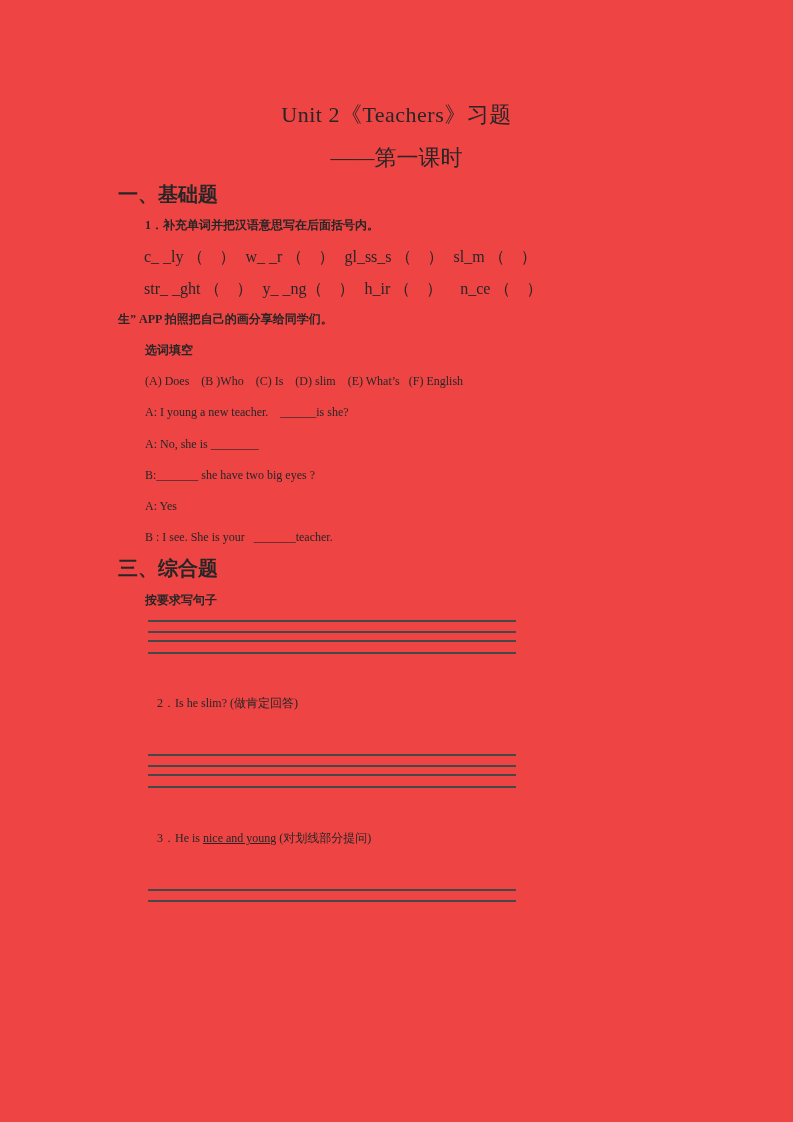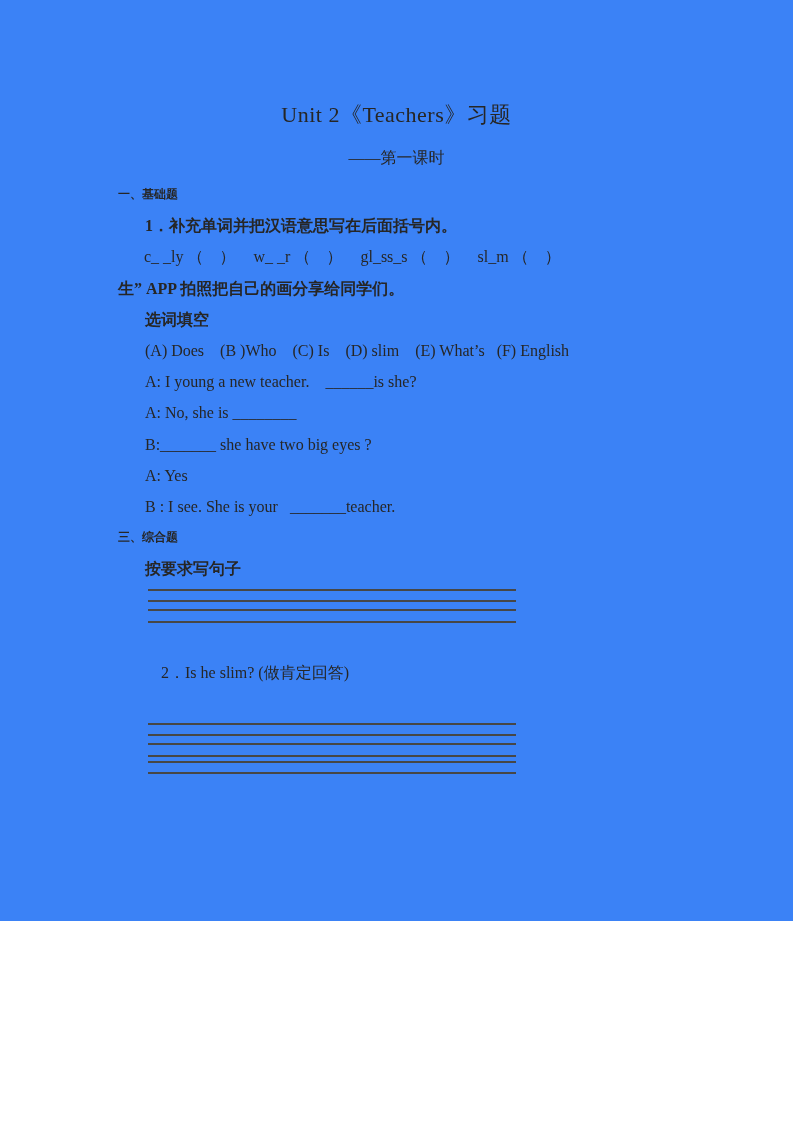--- a/index.html
+++ b/index.html
@@ -3,61 +3,61 @@
 <meta charset="utf-8">
 <style>
   html, body {
     margin: 0;
     padding: 0;
     background: #ffffff;
   }
   .page {
     position: relative;
     width: 793px;
-    height: 921px;
-    background: #3b82f6;
+    height: 1122px;
+    background: #ef4444;
     overflow: hidden;
     box-sizing: border-box;
     padding: 99px 118px 0 118px;
     font-family: "Liberation Serif", "DejaVu Serif", serif;
     color: #262626;
   }
   .title {
     margin: 0;
     text-align: center;
     font-size: 22px;
     font-weight: 400;
     line-height: 31px;
     letter-spacing: 0.5px;
   }
   .subtitle {
     margin: 12px 0 0 0;
     text-align: center;
-    font-size: 16px;
+    font-size: 22px;
     font-weight: 400;
     line-height: 31px;
   }
   .sec-heading {
-    font-size: 12px;
+    font-size: 20px;
     font-weight: 700;
     line-height: 31.2px;
     white-space: pre-wrap;
   }
   .first-heading { margin-top: 6px; }
   .para {
-    font-size: 16px;
+    font-size: 12px;
     line-height: 31.2px;
     margin: 0;
     white-space: pre-wrap;
   }
   .bold { font-weight: 700; }
   .indent { padding-left: 27px; }
   .word-row {
     display: flex;
-    gap: 18px;
+    gap: 10px;
     padding-left: 26px;
     font-size: 16px;
     line-height: 31.2px;
     white-space: pre;
   }
   .underlined { text-decoration: underline; }
   .answer-lines {
     margin: 4px 0 3px 0;
     padding-left: 30px;
   }
@@ -82,20 +82,26 @@
 
   <div class="para bold indent">1．补充单词并把汉语意思写在后面括号内。</div>
 
   <div class="word-row">
     <span>c_ _ly （　）</span>
     <span>w_ _r （　）</span>
     <span>gl_ss_s （　）</span>
     <span>sl_m （　）</span>
   </div>
 
+  <div class="word-row">
+    <span>str_ _ght （　）</span>
+    <span>y_ _ng（　）</span>
+    <span>h_ir （　）</span>
+    <span>  n_ce （　）</span>
+  </div>
 
   <div class="para bold">生” APP 拍照把自己的画分享给同学们。</div>
 
 
   <div class="para bold indent">选词填空</div>
 
   <div class="para indent">(A) Does    (B )Who    (C) Is    (D) slim    (E) What’s   (F) English</div>
 
   <div class="para indent">A: I young a new teacher.    ______is she?</div>
   <div class="para indent">A: No, she is ________</div>
@@ -117,19 +123,22 @@
   <div class="para indent">
     <span>2．Is he slim? (做肯定回答)</span><span class="underlined"></span><span></span>
   </div>
   <div class="answer-lines">
     <div class="aline"></div>
     <div class="aline"></div>
     <div class="aline"></div>
     <div class="aline"></div>
   </div>
 
+  <div class="para indent">
+    <span>3．He is </span><span class="underlined">nice and young</span><span> (对划线部分提问)</span>
+  </div>
   <div class="answer-lines">
     <div class="aline"></div>
     <div class="aline"></div>
 
   </div>
 
 </div>
 
 </body></html>

